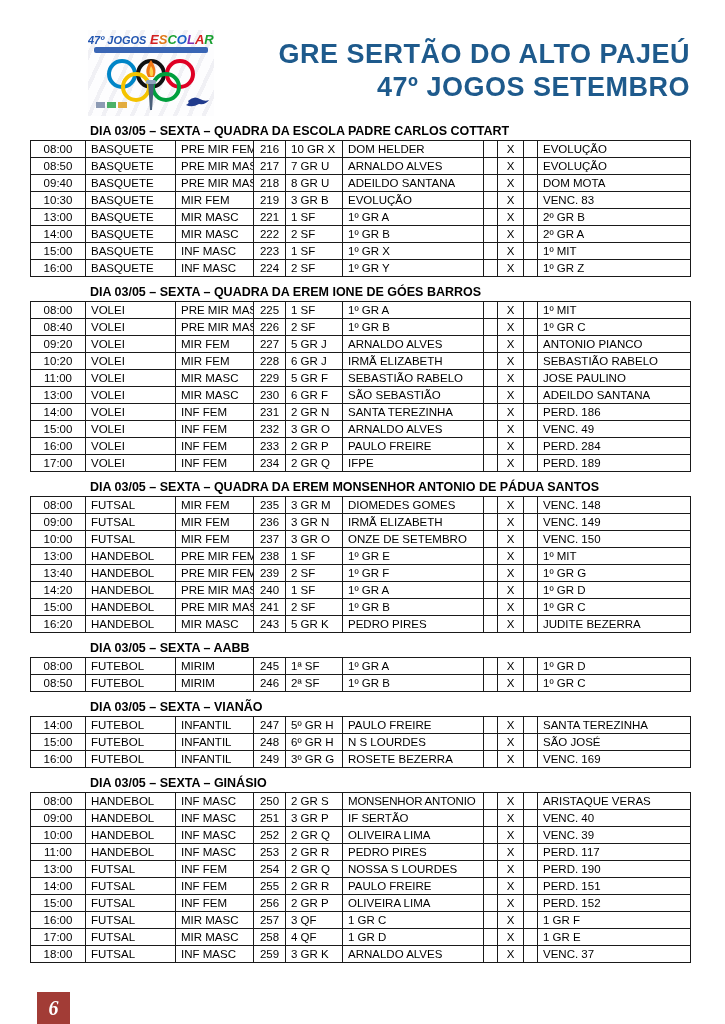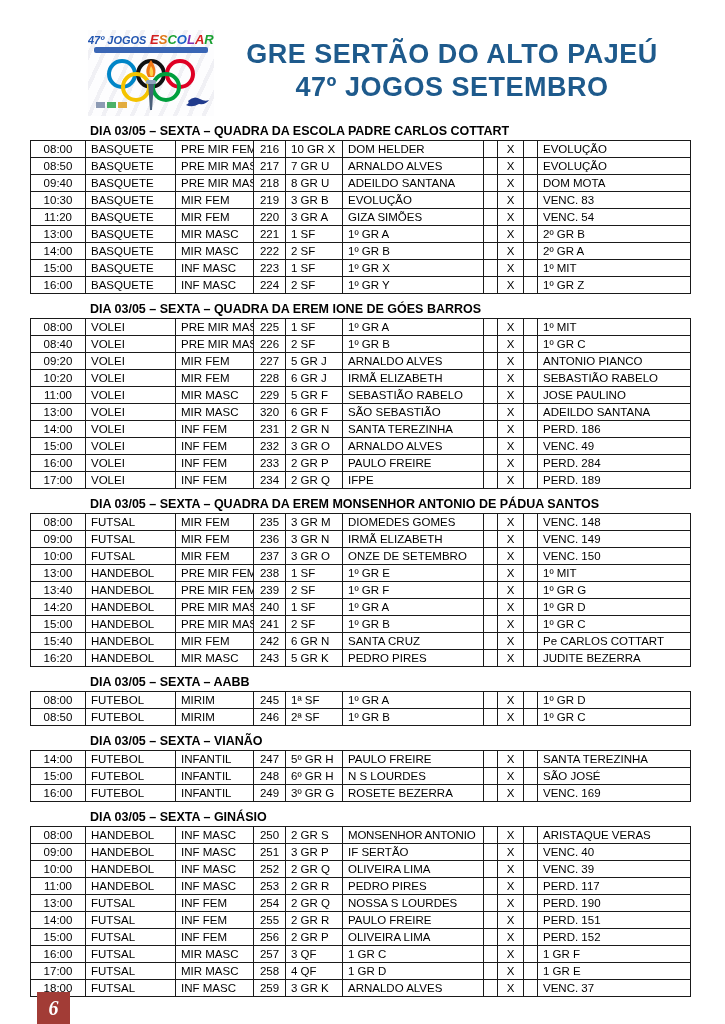--- a/index.html
+++ b/index.html
@@ -12,21 +12,21 @@
   
   .doc-header{display:flex;align-items:flex-start;margin:30px 35px 2px 88px;}
   .logo-box{width:126px;height:86px;flex:0 0 auto;position:relative;background:#fbfbfd;overflow:hidden;}
   .logo-box .stripes{position:absolute;inset:0;
     background:repeating-linear-gradient(115deg,#ffffff 0 9px,#e8e8ee 9px 13px);opacity:.55;}
   .logo-top{position:absolute;top:2px;left:0;right:0;text-align:center;
     font-weight:bold;font-style:italic;font-size:13px;letter-spacing:0;white-space:nowrap;}
   .logo-top .w1{color:#2255b0;font-size:11px;}
   .logo-banner{position:absolute;top:17px;left:6px;right:6px;height:6px;background:#3a66b5;border-radius:2px;}
   .logo-rings{position:absolute;top:24px;left:0;right:0;}
-  .titles{flex:1 1 auto;text-align:center;padding-top:8px;}
+  .titles{flex:1 1 auto;text-align:right;padding-top:8px;}
   .title-line{font-weight:bold;font-size:27px;line-height:33px;letter-spacing:.5px;}
 
   
   .content{margin:0 0 0 30px;width:660px;}
   .section-title{font-weight:bold;font-size:12.5px;line-height:14px;margin:8px 0 2px 60px;white-space:nowrap;}
   .section:first-child .section-title{}
   table.sched{width:660px;border-collapse:collapse;table-layout:fixed;}
   table.sched td{
     border:1px solid #1a1a1a;font-size:11.5px;line-height:13px;
     padding:1px 5px;white-space:nowrap;overflow:hidden;height:14px;
@@ -146,32 +146,20 @@
               <td class="c-category">MIR FEM</td>
               <td class="c-game">219</td>
               <td class="c-round">3 GR B</td>
               <td class="c-home">EVOLUÇÃO</td>
               <td class="c-score"></td>
               <td class="c-x">X</td>
               <td class="c-score"></td>
               <td class="c-away">VENC. 83</td>
             </tr>
             <tr>
-              <td class="c-time">11:20</td>
-              <td class="c-sport">BASQUETE</td>
-              <td class="c-category">MIR FEM</td>
-              <td class="c-game">220</td>
-              <td class="c-round">3 GR A</td>
-              <td class="c-home">GIZA SIMÕES</td>
-              <td class="c-score"></td>
-              <td class="c-x">X</td>
-              <td class="c-score"></td>
-              <td class="c-away">VENC. 54</td>
-            </tr>
-            <tr>
               <td class="c-time">13:00</td>
               <td class="c-sport">BASQUETE</td>
               <td class="c-category">MIR MASC</td>
               <td class="c-game">221</td>
               <td class="c-round">1 SF</td>
               <td class="c-home">1º GR A</td>
               <td class="c-score"></td>
               <td class="c-x">X</td>
               <td class="c-score"></td>
               <td class="c-away">2º GR B</td>
@@ -288,21 +276,21 @@
               <td class="c-home">SEBASTIÃO RABELO</td>
               <td class="c-score"></td>
               <td class="c-x">X</td>
               <td class="c-score"></td>
               <td class="c-away">JOSE PAULINO</td>
             </tr>
             <tr>
               <td class="c-time">13:00</td>
               <td class="c-sport">VOLEI</td>
               <td class="c-category">MIR MASC</td>
-              <td class="c-game">320</td>
+              <td class="c-game">230</td>
               <td class="c-round">6 GR F</td>
               <td class="c-home">SÃO SEBASTIÃO</td>
               <td class="c-score"></td>
               <td class="c-x">X</td>
               <td class="c-score"></td>
               <td class="c-away">ADEILDO SANTANA</td>
             </tr>
             <tr>
               <td class="c-time">14:00</td>
               <td class="c-sport">VOLEI</td>
@@ -448,32 +436,20 @@
               <td class="c-category">PRE MIR MASC</td>
               <td class="c-game">241</td>
               <td class="c-round">2 SF</td>
               <td class="c-home">1º GR B</td>
               <td class="c-score"></td>
               <td class="c-x">X</td>
               <td class="c-score"></td>
               <td class="c-away">1º GR C</td>
             </tr>
             <tr>
-              <td class="c-time">15:40</td>
-              <td class="c-sport">HANDEBOL</td>
-              <td class="c-category">MIR FEM</td>
-              <td class="c-game">242</td>
-              <td class="c-round">6 GR N</td>
-              <td class="c-home">SANTA CRUZ</td>
-              <td class="c-score"></td>
-              <td class="c-x">X</td>
-              <td class="c-score"></td>
-              <td class="c-away">Pe CARLOS COTTART</td>
-            </tr>
-            <tr>
               <td class="c-time">16:20</td>
               <td class="c-sport">HANDEBOL</td>
               <td class="c-category">MIR MASC</td>
               <td class="c-game">243</td>
               <td class="c-round">5 GR K</td>
               <td class="c-home">PEDRO PIRES</td>
               <td class="c-score"></td>
               <td class="c-x">X</td>
               <td class="c-score"></td>
               <td class="c-away">JUDITE BEZERRA</td>

